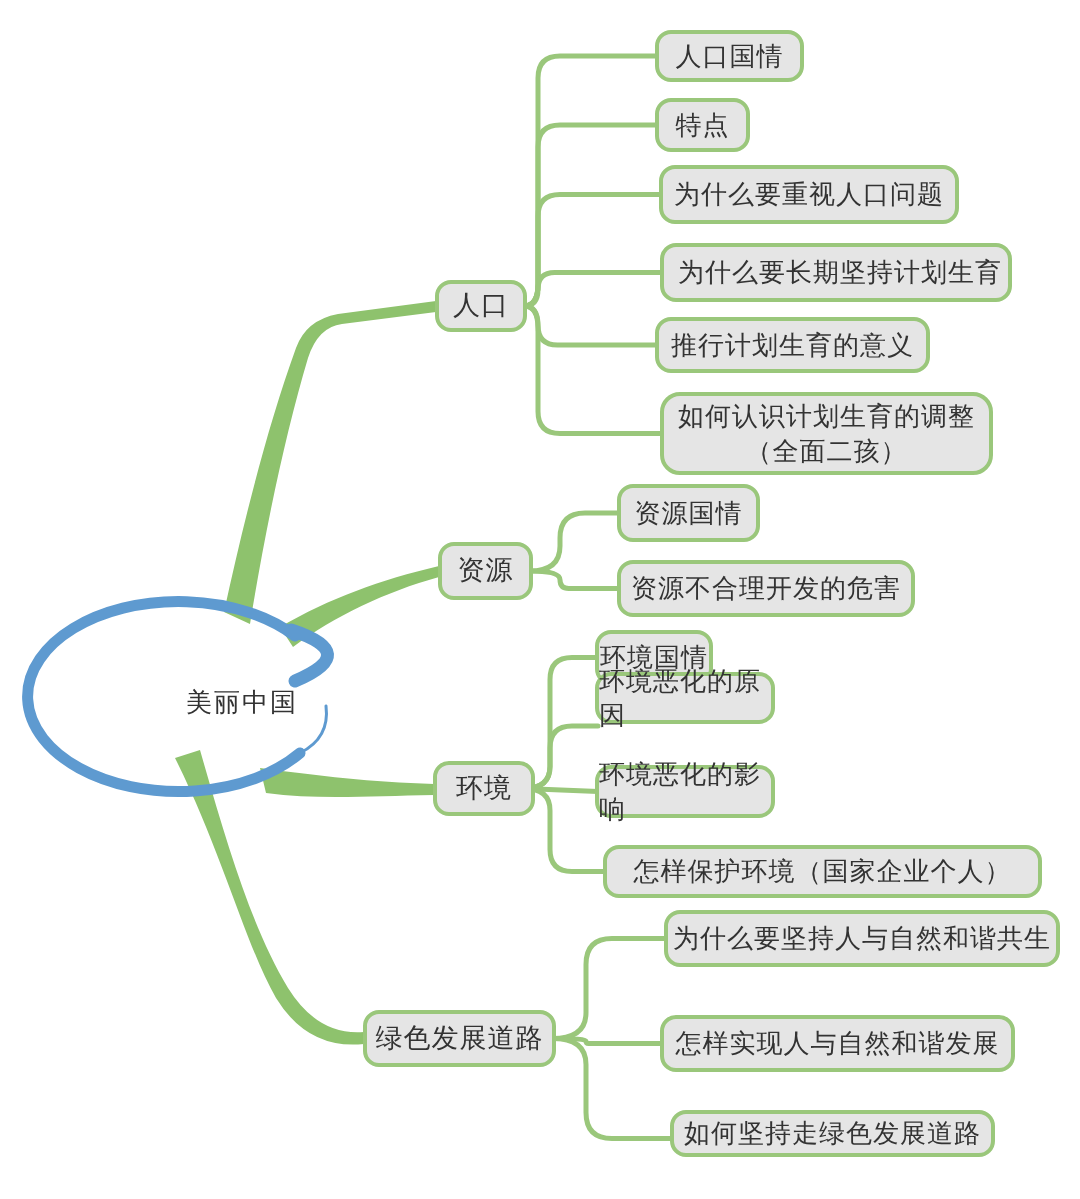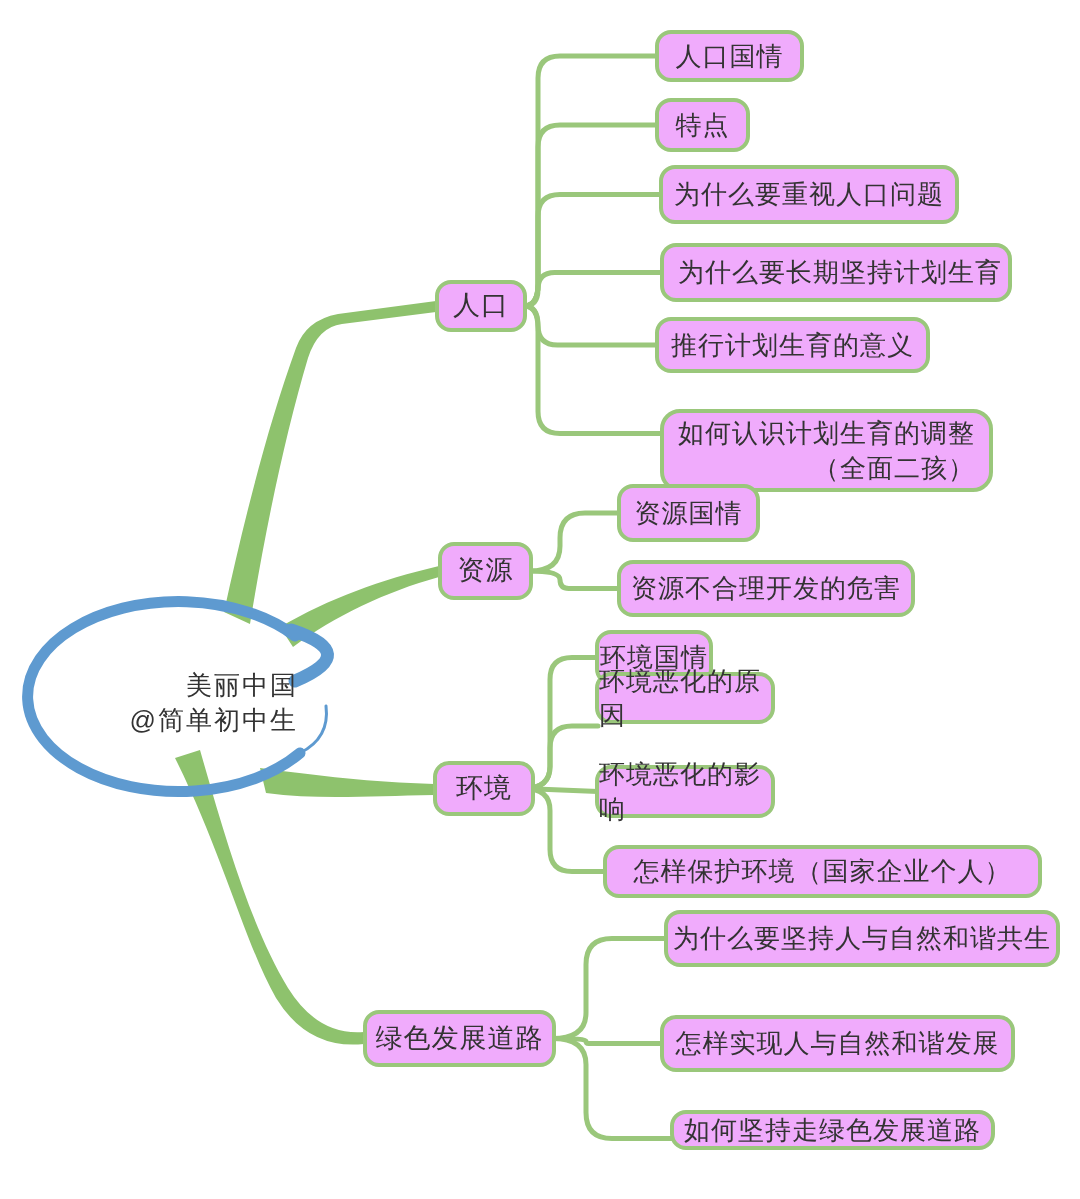--- a/index.html
+++ b/index.html
@@ -13,27 +13,27 @@
   body{font-family:"Liberation Sans","DejaVu Sans",sans-serif;}
   #canvas{position:relative;width:1080px;height:1199px;background:var(--bg);overflow:hidden;}
   #links-svg{position:absolute;left:0;top:0;width:1080px;height:1199px;z-index:1;}
   .branch{fill:var(--branch);stroke:none;}
   .link{fill:none;stroke:var(--line);stroke-width:5;stroke-linecap:round;stroke-linejoin:round;}
   .ellipse-stroke{fill:none;stroke:var(--blue);stroke-width:11;stroke-linecap:round;}
   .ellipse-tail{fill:none;stroke:var(--blue);stroke-width:3;stroke-linecap:round;}
   .ellipse-hook{fill:none;stroke:var(--blue);stroke-width:13;stroke-linecap:round;}
   .node{
     position:absolute;box-sizing:border-box;z-index:2;
-    background:#f0abfc;border:4px solid var(--line);border-radius:16px;
+    background:#e5e5e5;border:4px solid var(--line);border-radius:16px;
     display:flex;align-items:center;justify-content:center;
     font-size:26px;color:var(--text);letter-spacing:1px;line-height:1.32;
     white-space:pre-line;
   }
   .node.main{font-size:27px;}
-  .node.tall{border-radius:20px;justify-content:flex-start;padding:4px 14px;text-align:right;margin-top:17px;}
+  .node.tall{border-radius:20px;justify-content:flex-start;padding:4px 14px;text-align:center;}
   #center-label{
     position:absolute;left:52px;top:648px;width:246px;height:110px;z-index:3;
     display:flex;flex-direction:column;align-items:flex-end;justify-content:center;
     font-size:26px;color:var(--text);letter-spacing:2px;line-height:1.35;
   }
 </style>
 </head>
 <body>
 
 <div id="canvas">
@@ -74,19 +74,18 @@
       <div class="node" style="left: 617px; top: 484px; width: 143px; height: 58px; align-items: center;"><span>资源国情</span></div>
       <div class="node" style="left: 617px; top: 560px; width: 298px; height: 57px;"><span>资源不合理开发的危害</span></div>
       <div class="node main" style="left: 433px; top: 761px; width: 102px; height: 55px;"><span>环境</span></div>
       <div class="node" style="left: 595px; top: 630px; width: 118px; height: 55px;"><span>环境国情</span></div>
       <div class="node" style="left: 595px; top: 672px; width: 180px; height: 52px;"><span>环境恶化的原因</span></div>
       <div class="node" style="left: 595px; top: 765px; width: 180px; height: 53px; justify-content: center;"><span>环境恶化的影响</span></div>
       <div class="node" style="left: 603px; top: 845px; width: 439px; height: 53px;"><span>怎样保护环境（国家企业个人）</span></div>
       <div class="node main" style="left: 363px; top: 1010px; width: 193px; height: 57px;"><span>绿色发展道路</span></div>
       <div class="node" style="left: 664px; top: 910px; width: 396px; height: 57px;"><span>为什么要坚持人与自然和谐共生</span></div>
       <div class="node" style="left: 660px; top: 1015px; width: 355px; height: 57px;"><span>怎样实现人与自然和谐发展</span></div>
-      <div class="node" style="left: 670px; top: 1110px; width: 325px; height: 40px; text-align: right;"><span>如何坚持走绿色发展道路</span></div>
+      <div class="node" style="left: 670px; top: 1110px; width: 325px; height: 47px; text-align: right;"><span>如何坚持走绿色发展道路</span></div>
     </div>
   <div id="center-label">
     <span>美丽中国</span>
-    <span>@简单初中生</span>
   </div>
 </div>
 
 </body></html>

